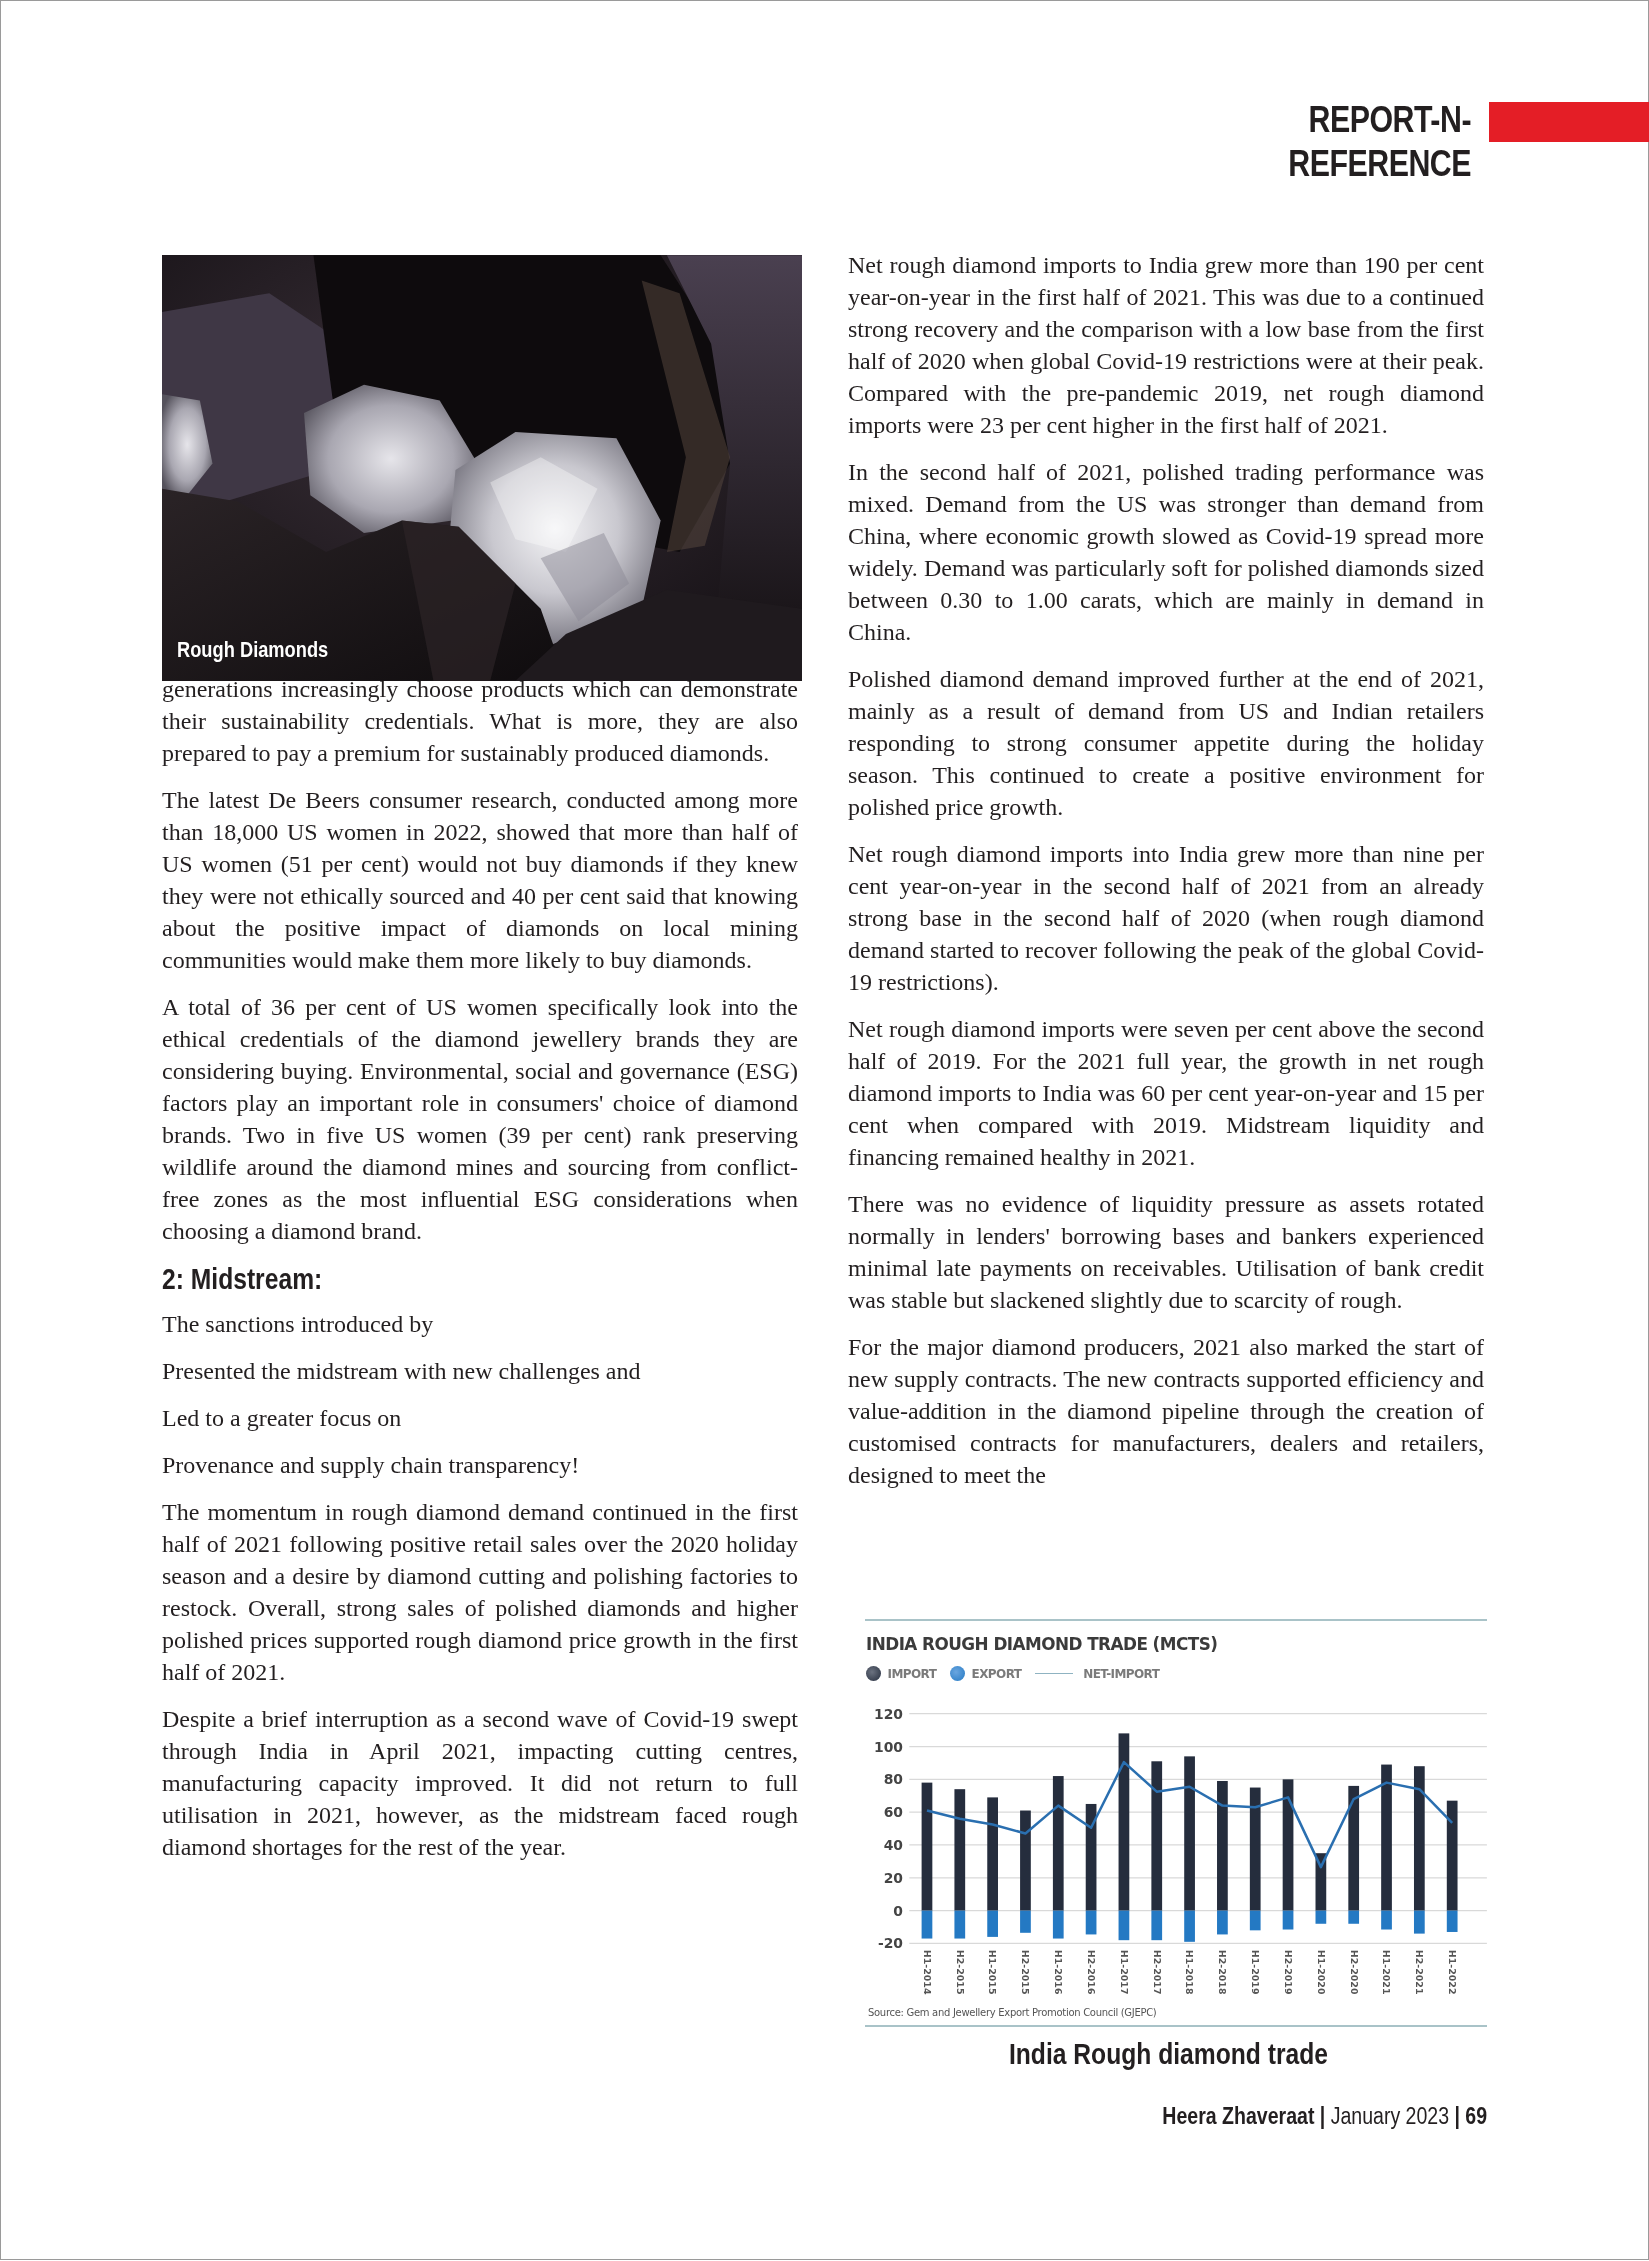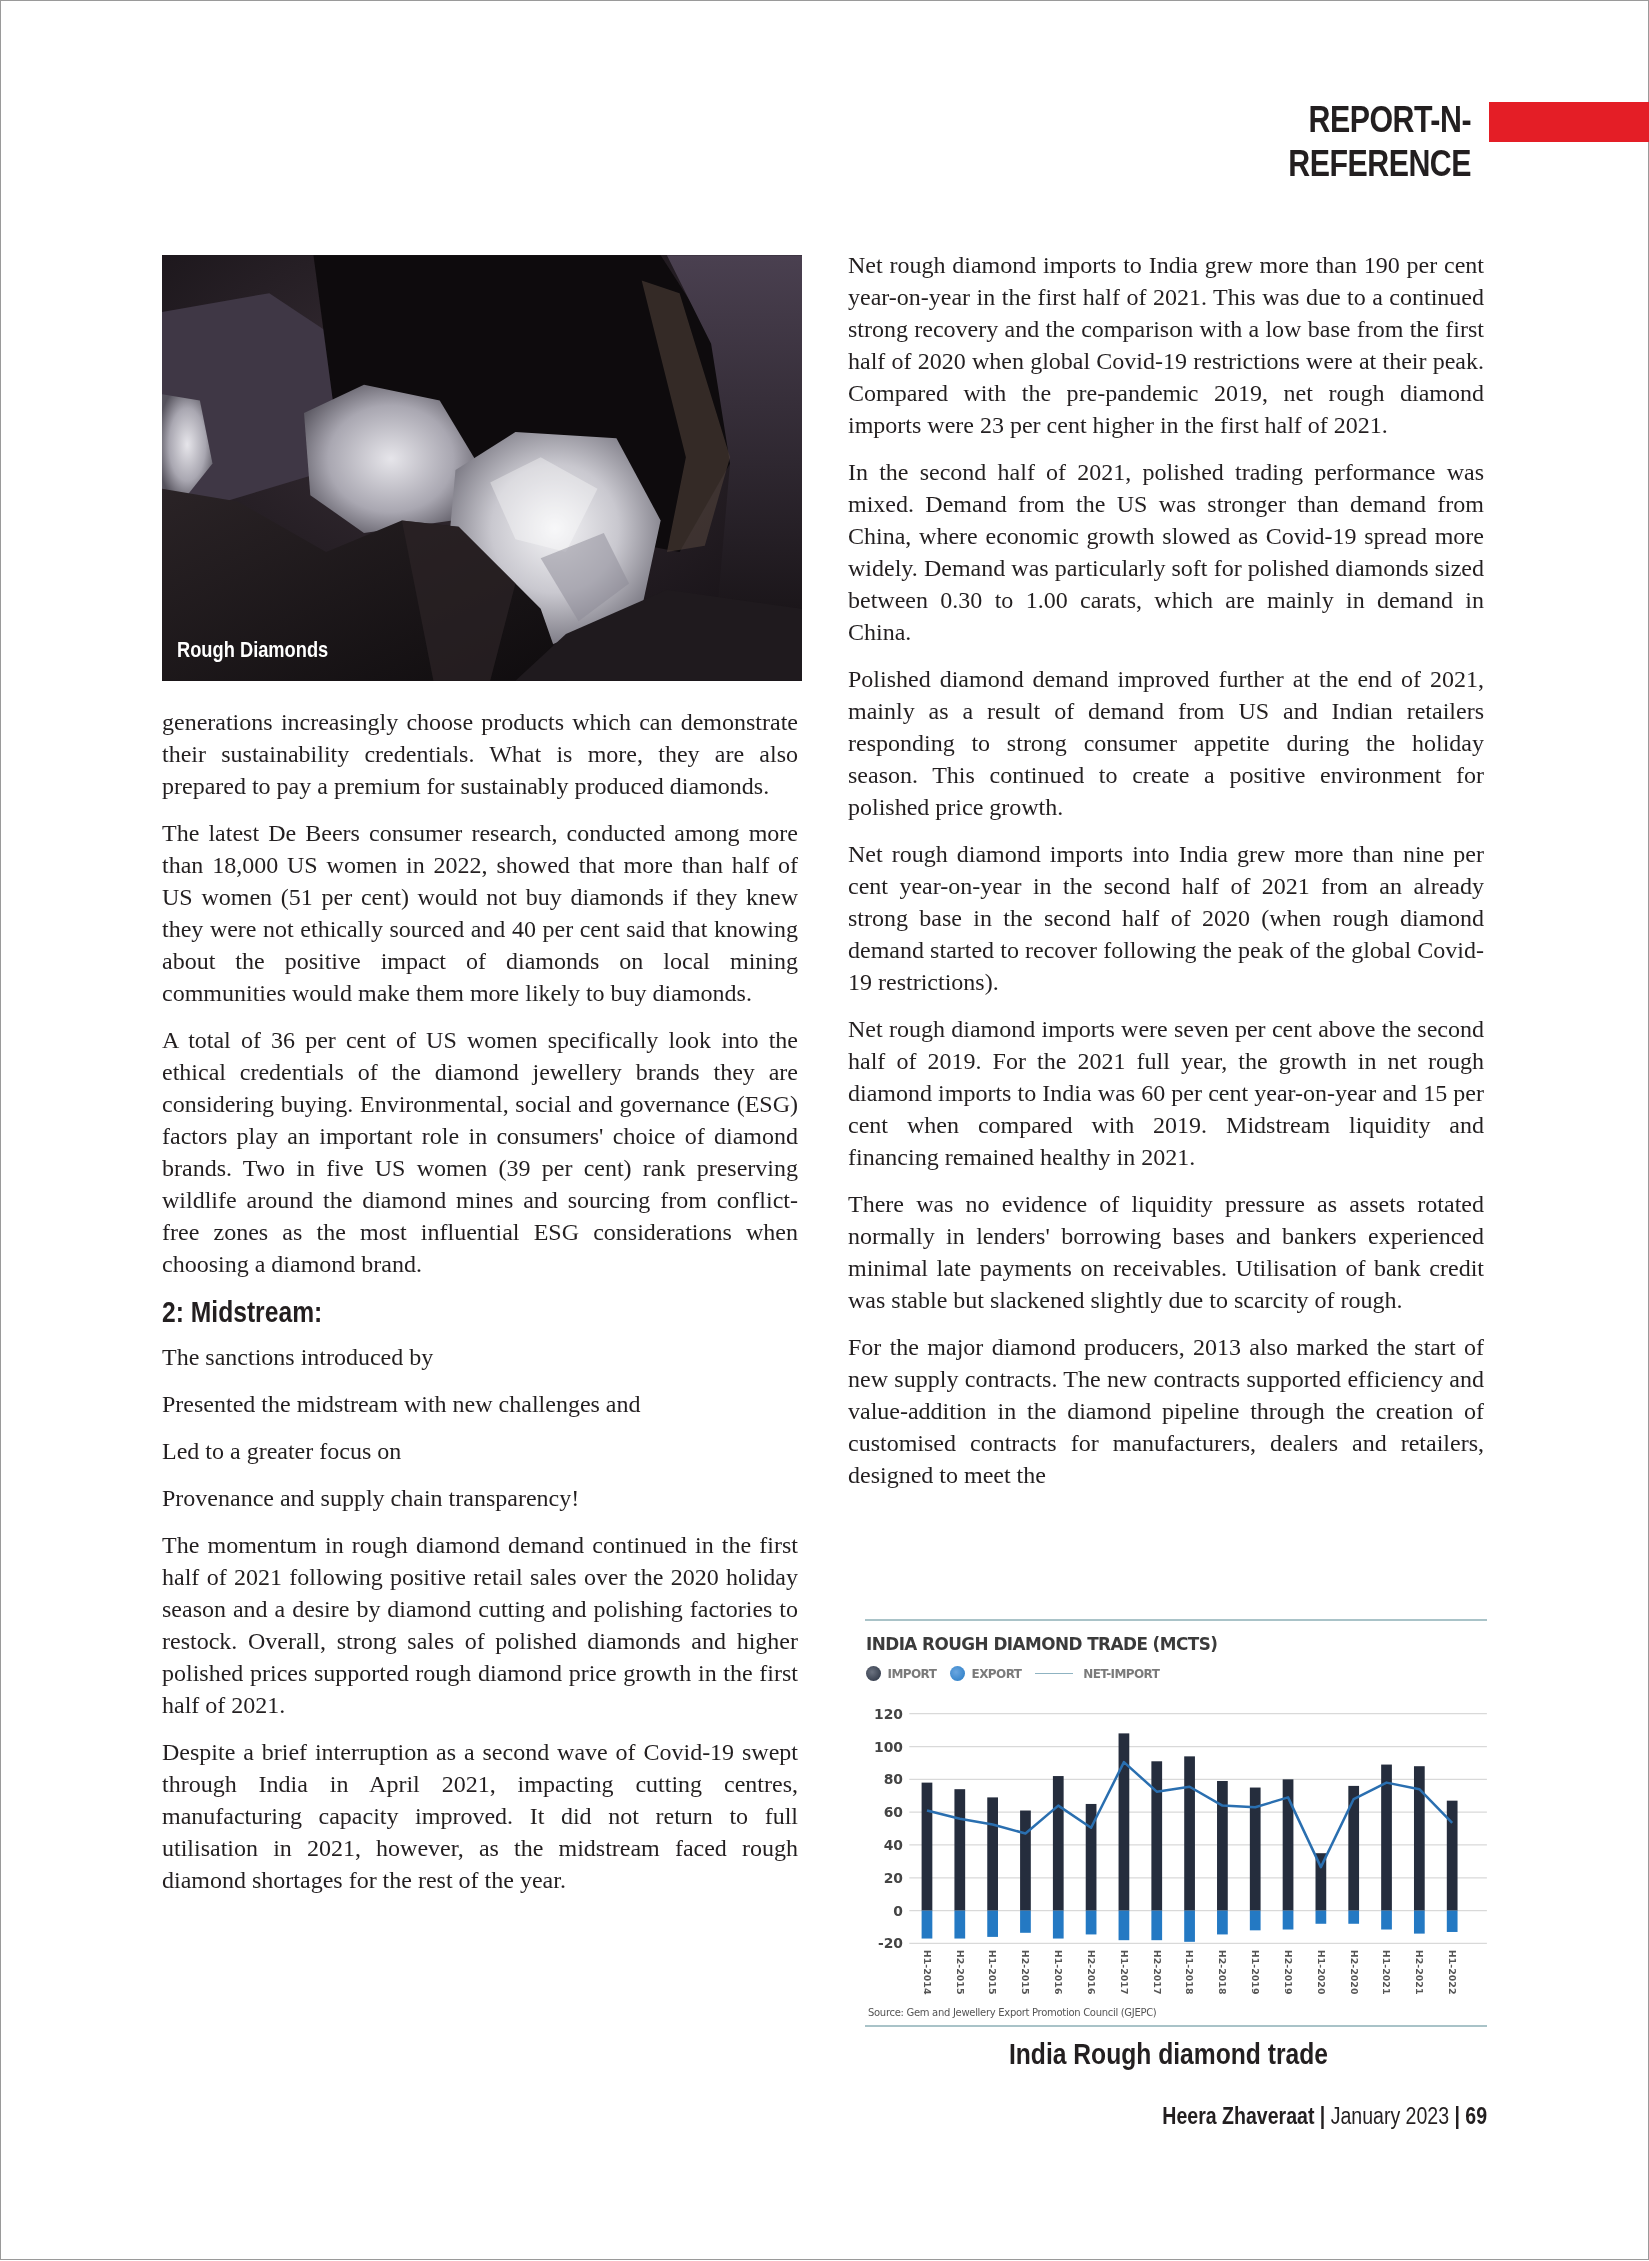--- a/index.html
+++ b/index.html
@@ -5,21 +5,21 @@
   html, body { margin:0; padding:0; background:#ffffff; }
   body { width:1650px; height:2261px; position:relative; overflow:hidden; color:#231f20; }
   .page-border { position:absolute; left:0; top:0; width:1649px; height:2260px; border:0.6px solid #9a9a9a; box-sizing:border-box; pointer-events:none; }
   .section-title { position:absolute; left:1074px; top:98px; width:397px; text-align:right; font-family:"Liberation Sans", sans-serif; font-weight:bold; font-size:37px; letter-spacing:-0.6px; color:#231f20; transform:scaleX(0.82); transform-origin:right center; line-height:44px; }
   .red-bar { position:absolute; left:1489px; top:102px; width:161px; height:40px; background:#e41e26; }
   .photo { position:absolute; left:162px; top:255px; width:640px; height:426px; overflow:hidden; background:#1c1619;text-decoration:underline; }
   .photo svg { display:block; }
   .photo-caption { position:absolute; left:15px; bottom:17.7px; font-family:"Liberation Sans", sans-serif; font-weight:bold; font-size:21.5px; color:#ffffff; transform:scaleX(0.85); transform-origin:left center; }
   .col { position:absolute; font-family:"Liberation Serif", serif; font-size:24px; line-height:32px; color:#231f20; }
   .col p { margin:0 4px 15px 0; text-align:justify; text-align-last:left; hyphens:none; }
-  .col-left { left:162px; top:706px; width:640px; }
+  .col-left { left:162px; top:673px; width:640px; }
   .col-right { left:848px; top:249px; width:640px; }
   .col-left p.short { text-align:right; margin:0 0 15px 0; }
   .subhead { font-family:"Liberation Sans", sans-serif; font-weight:bold; font-size:29px; line-height:35px; margin:5px 0 11.4px 0; transform:scaleX(0.85); transform-origin:left center; white-space:nowrap; }
   .chart { position:absolute; left:865px; top:1619px; width:622px; height:423px; font-family:"DejaVu Sans", sans-serif;font-weight:bold; }
   .chart-top-rule { position:absolute; left:0; top:0; width:622px; height:1.9px; background:#a9c3c8; }
   .chart-title { position:absolute; left:1.3px; top:14px; font-size:18.3px; color:#3b3b3b; letter-spacing:-0.6px; transform:scaleX(0.92); transform-origin:left center; white-space:nowrap; }
   .legend { position:absolute; left:1.3px; top:47px; display:flex; align-items:center; font-size:12px; color:#7a7a7a; letter-spacing:-0.6px; white-space:nowrap; }
   .legend .dot { width:15px; height:15px; border-radius:50%; margin-right:6.3px; }
   .legend .item { display:flex; align-items:center; margin-right:14px; }
   .legend .line { width:38px; height:1.9px; margin-right:10px; }
@@ -97,21 +97,21 @@
   <p>Despite a brief interruption as a second wave of Covid-19 swept through India in April 2021, impacting cutting centres, manufacturing capacity improved. It did not return to full utilisation in 2021, however, as the midstream faced rough diamond shortages for the rest of the year.</p>
 </div>
 
 <div class="col col-right">
   <p>Net rough diamond imports to India grew more than 190 per cent year-on-year in the first half of 2021. This was due to a continued strong recovery and the comparison with a low base from the first half of 2020 when global Covid-19 restrictions were at their peak. Compared with the pre-pandemic 2019, net rough diamond imports were 23 per cent higher in the first half of 2021.</p>
   <p>In the second half of 2021, polished trading performance was mixed. Demand from the US was stronger than demand from China, where economic growth slowed as Covid-19 spread more widely. Demand was particularly soft for polished diamonds sized between 0.30 to 1.00 carats, which are mainly in demand in China.</p>
   <p>Polished diamond demand improved further at the end of 2021, mainly as a result of demand from US and Indian retailers responding to strong consumer appetite during the holiday season. This continued to create a positive environment for polished price growth.</p>
   <p>Net rough diamond imports into India grew more than nine per cent year-on-year in the second half of 2021 from an already strong base in the second half of 2020 (when rough diamond demand started to recover following the peak of the global Covid-19 restrictions).</p>
   <p>Net rough diamond imports were seven per cent above the second half of 2019. For the 2021 full year, the growth in net rough diamond imports to India was 60 per cent year-on-year and 15 per cent when compared with 2019. Midstream liquidity and financing remained healthy in 2021.</p>
   <p>There was no evidence of liquidity pressure as assets rotated normally in lenders' borrowing bases and bankers experienced minimal late payments on receivables. Utilisation of bank credit was stable but slackened slightly due to scarcity of rough.</p>
-  <p>For the major diamond producers, 2013 also marked the start of new supply contracts. The new contracts supported efficiency and value-addition in the diamond pipeline through the creation of customised contracts for manufacturers, dealers and retailers, designed to meet the</p>
+  <p>For the major diamond producers, 2021 also marked the start of new supply contracts. The new contracts supported efficiency and value-addition in the diamond pipeline through the creation of customised contracts for manufacturers, dealers and retailers, designed to meet the</p>
 </div>
 
 <div class="chart">
   <div class="chart-top-rule"></div>
   <div class="chart-title">INDIA ROUGH DIAMOND TRADE (MCTS)</div>
   <div class="legend">
     <div class="item">
       <span class="dot" style="background:radial-gradient(circle at 40% 40%, #6b7280, #252d3d);"></span>
       <span>IMPORT</span>
     </div>

